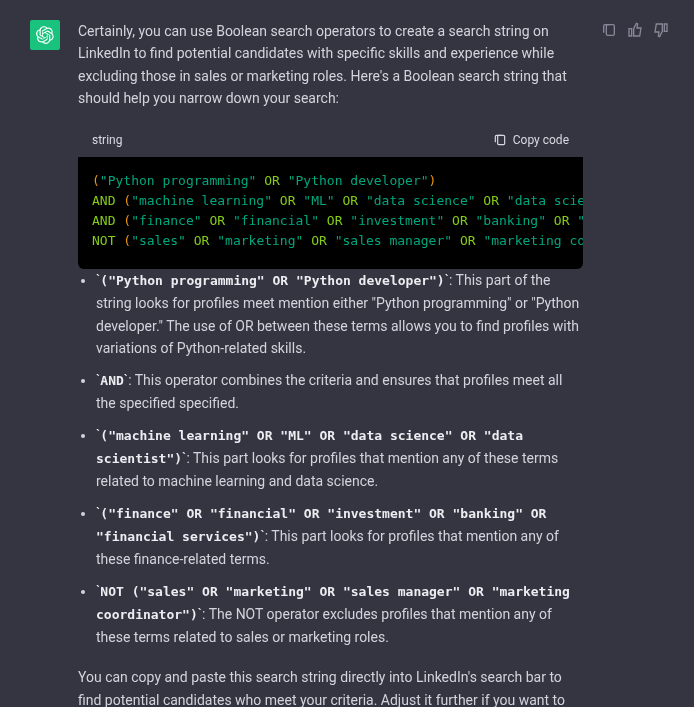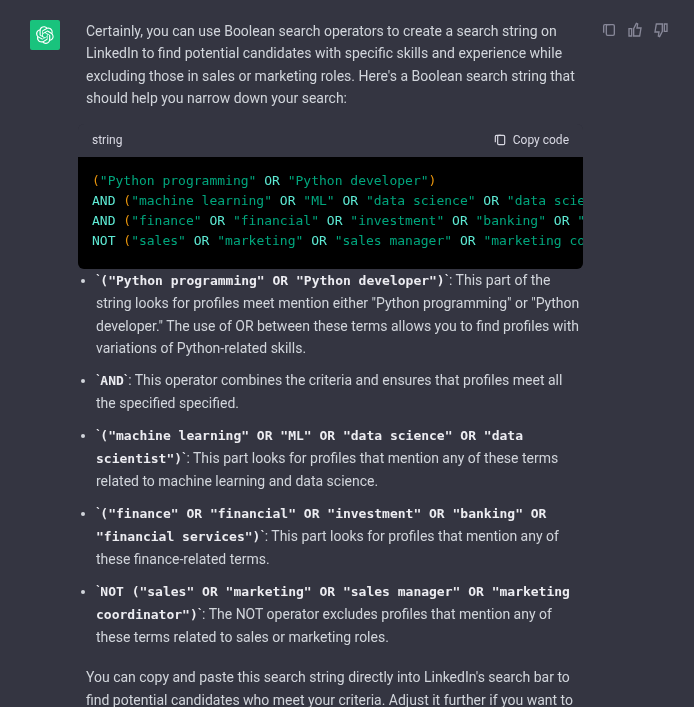--- a/index.html
+++ b/index.html
@@ -38,21 +38,21 @@
     gap: 10px;
     margin-top: 2px;
     color: #acacbe;
   }
   .actions .icon {
     width: 16px;
     height: 16px;
     opacity: 0.7;
     cursor: pointer;
   }
-  p { margin: 0 0 14px 8px; }
+  p { margin: 0 0 14px 0; }
   .codeblock-wrap {
     background: #2f2f3a;
     border-radius: 6px;
   }
   .code-head {
     display:flex;
     justify-content:space-between;
     align-items:center;
     background:#343541;
     padding:7px 14px;
@@ -73,21 +73,21 @@
     background:#000;
     color:#fff;
     font-family: "Consolas", "Menlo", monospace;
     font-size: 13px;
     line-height: 1.55;
     overflow-x:auto;
   }
   pre.code::-webkit-scrollbar { height:8px; }
   pre.code::-webkit-scrollbar-track { background:#2a2a33; }
   pre.code::-webkit-scrollbar-thumb { background:#bbb; border-radius:4px; }     
-  .tok-or  { color:#5eead4; }     
+  .tok-or  { color:#84cc16; }     
   .tok-str { color:#00a67d; }     
   .tok-par { color:#e9950c; }
 
   ul.bullets {
     list-style: disc;
     padding-left: 18px;
     margin: 0 0 18px 0;
   }
   ul.bullets li { margin-bottom: 10px; }
   code.inline {

